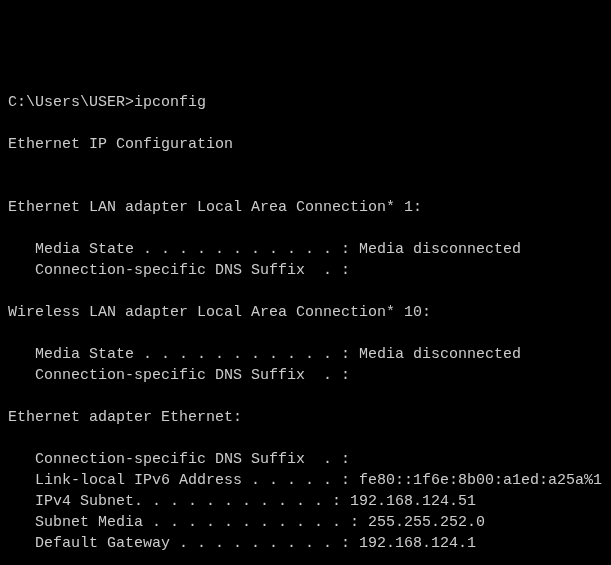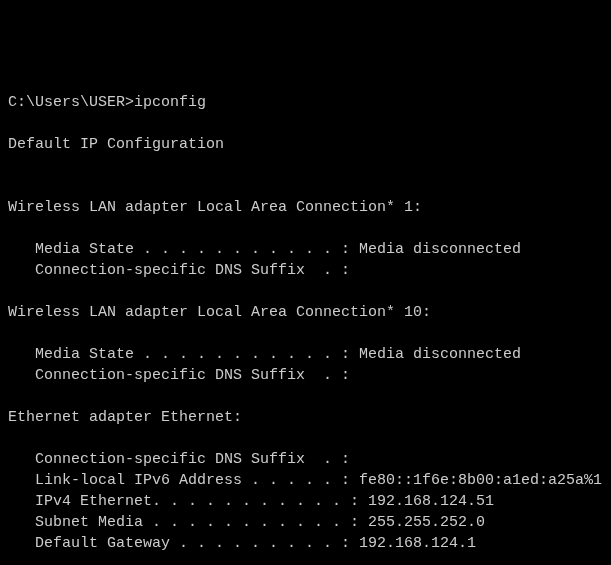--- a/index.html
+++ b/index.html
@@ -16,38 +16,38 @@
       overflow: hidden;
     }
   </style>
 </head>
 <body>
 
 
 
 <div class="terminal"><span>C:\Users\USER&gt;</span><span>ipconfig</span>
 
-<span>Default IP Configuration</span>
+<span>Ethernet IP Configuration</span>
 
 
-<span>Wireless LAN adapter Local Area Connection* 1:</span>
+<span>Ethernet LAN adapter Local Area Connection* 1:</span>
 
 <span>   Media State . . . . . . . . . . . : Media disconnected</span>
 <span>   Connection-specific DNS Suffix  . :</span>
 
 <span>Wireless LAN adapter Local Area Connection* 10:</span>
 
 <span>   Media State . . . . . . . . . . . : Media disconnected</span>
 <span>   Connection-specific DNS Suffix  . :</span>
 
 <span>Ethernet adapter Ethernet:</span>
 
 <span>   Connection-specific DNS Suffix  . :</span>
 <span>   Link-local IPv6 Address . . . . . : fe80::1f6e:8b00:a1ed:a25a%17</span>
-<span>   IPv4 Ethernet. . . . . . . . . . . : 192.168.124.51</span>
+<span>   IPv4 Subnet. . . . . . . . . . . : 192.168.124.51</span>
 <span>   Subnet Media . . . . . . . . . . . : 255.255.252.0</span>
 <span>   Default Gateway . . . . . . . . . : 192.168.124.1</span>
 
 
 
 
 
 </div>
 
 

